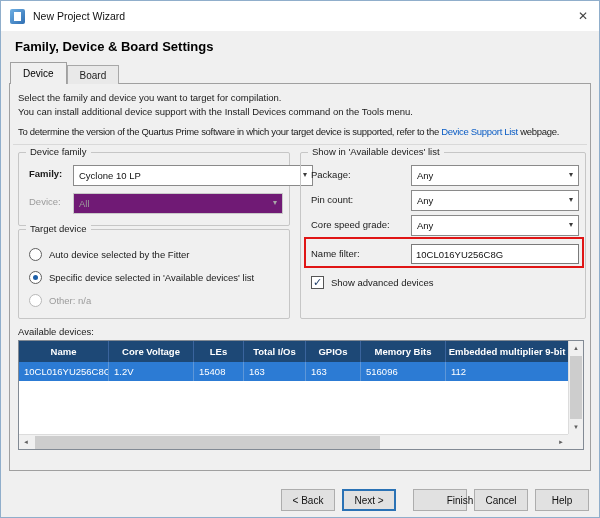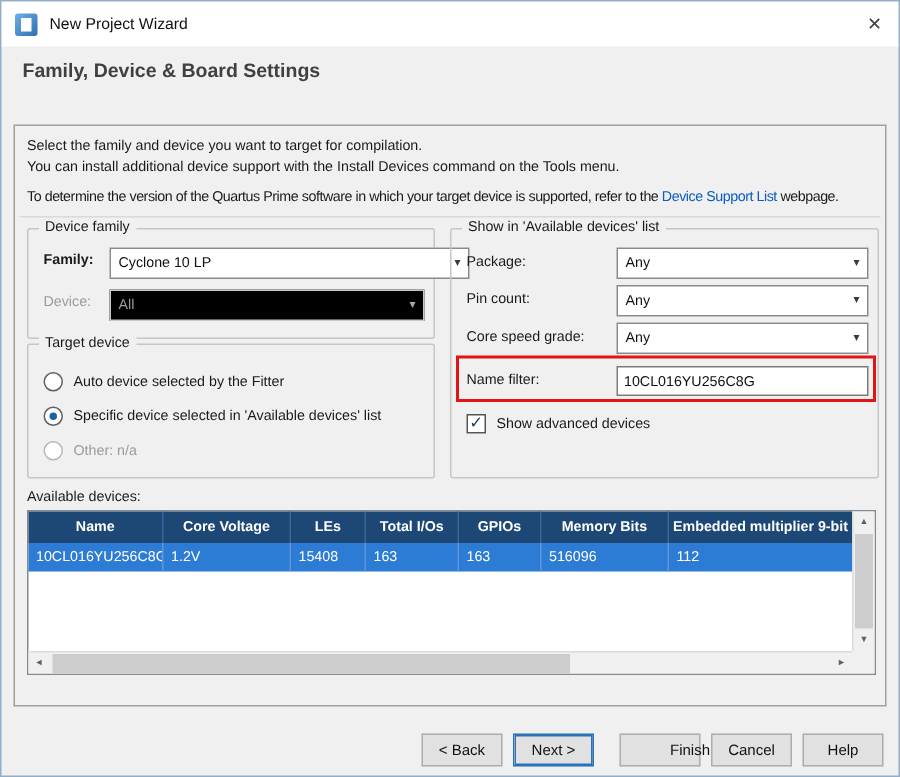--- a/index.html
+++ b/index.html
@@ -6,21 +6,21 @@
   html,body { background:#cfcfcf; }
   .win { position:relative; width:600px; height:518px; background:#f0f0f0; border:1px solid #90aecb; overflow:hidden; }
 
   
   .titlebar { position:absolute; left:0; top:0; width:100%; height:30px; background:#ffffff; display:flex; align-items:center; padding-left:9px; }
   .appicon { width:15px; height:15px; background:linear-gradient(135deg,#6fb0e4 0%,#2f6eb2 100%); border-radius:2px; position:relative; }
   .appicon::after { content:""; position:absolute; left:4px; top:3px; width:7px; height:9px; background:#ffffff; }
   .title { margin-left:8px; font-size:10.5px; color:#111; }
   .close { margin-left:auto; width:32px; height:30px; display:flex; align-items:center; justify-content:center; font-size:12px; color:#444; cursor:pointer; }
 
-  .heading { position:absolute; left:14px; top:38px; font-size:13px; font-weight:bold; color:#404040; }
+  .heading { position:absolute; left:14px; top:38px; font-size:13px; font-weight:bold; color:#000000; }
 
   
   .tabs { position:absolute; left:9px; top:61px; z-index:3; display:flex; }
   .tab { font-size:10px; padding:0 12px; display:flex; align-items:center; cursor:pointer; }
   .tab.active { height:22px; background:#f0f0f0; border:1px solid #a0a0a0; border-bottom:none; position:relative; top:0; }
   .tab.idle { height:19px; margin-top:3px; background:#e9e9e9; border:1px solid #a8a8a8; border-bottom:none; color:#222; }
 
   
   .panel { position:absolute; left:8px; top:82px; width:582px; height:388px; border:1px solid #a0a0a0; background:#f0f0f0; overflow:hidden; z-index:1; }
   .txt { position:absolute; font-size:9.5px; color:#1a1a1a; white-space:nowrap; }
@@ -30,21 +30,21 @@
 
   
   .group { position:absolute; border:1px solid #c6c6c6; border-radius:2px; }
   .legend { position:absolute; top:-7px; left:7px; background:#f0f0f0; padding:0 4px; font-size:9.5px; color:#1a1a1a; white-space:nowrap; }
   .lbl { position:absolute; font-size:9.5px; color:#1a1a1a; white-space:nowrap; }
   .lbl.dis { color:#9b9b9b; }
 
   
   .combo { position:absolute; height:21px; background:#ffffff; border:1px solid #8a8a8a; font-size:9.5px; color:#111; padding:0 18px 0 5px; display:flex; align-items:center; cursor:default; }
   .combo .carr { position:absolute; right:5px; top:4px; font-size:8px; color:#3a3a3a; }
-  .combo.disabled { background:#000000; color:#9b9b9b; border-color:#c9c9c9; }
+  .combo.disabled { background:#701a75; color:#9b9b9b; border-color:#c9c9c9; }
   .combo.disabled .carr { color:#a8a8a8; }
 
   
   .opt { position:absolute; left:10px; height:14px; }
   .radio { position:absolute; left:0; top:0; width:13px; height:13px; border:1px solid #5f5f5f; border-radius:50%; background:#fff; cursor:pointer; }
   .radio.sel::after { content:""; position:absolute; left:3px; top:3px; width:5px; height:5px; border-radius:50%; background:#1d5fa8; }
   .radio.dis { border-color:#b8b8b8; }
   .rlbl { position:absolute; left:20px; top:1px; font-size:9.5px; white-space:nowrap; color:#1a1a1a; }
   .rlbl.dis { color:#9b9b9b; }
   .check { position:absolute; left:0; top:0; width:13px; height:13px; border:1px solid #555; background:#fff; font-size:11px; line-height:11px; text-align:center; color:#1f3d68; font-weight:bold; cursor:pointer; }
@@ -83,20 +83,24 @@
 <div class="win">
 
   <div class="titlebar">
     <div class="appicon"></div>
     <div class="title">New Project Wizard</div>
     <div class="close">✕</div>
   </div>
 
   <div class="heading">Family, Device &amp; Board Settings</div>
 
+  <div class="tabs">
+    <div class="tab active">Device</div>
+    <div class="tab idle">Board</div>
+  </div>
 
   <div class="panel">
 
     <div class="txt" style="left:8px; top:8px;">Select the family and device you want to target for compilation.</div>
     <div class="txt" style="left:8px; top:22px;">You can install additional device support with the Install Devices command on the Tools menu.</div>
     <div class="txt line3" style="left:8px; top:42px;"><span>To determine the version of the Quartus Prime software in which your target device is supported, refer to the </span><span class="link">Device Support List</span><span> webpage.</span></div>
     <div class="divider"></div>
 
     <div class="group" style="left:8px; top:68px; width:272px; height:74px;">
       <span class="legend">Device family</span>

